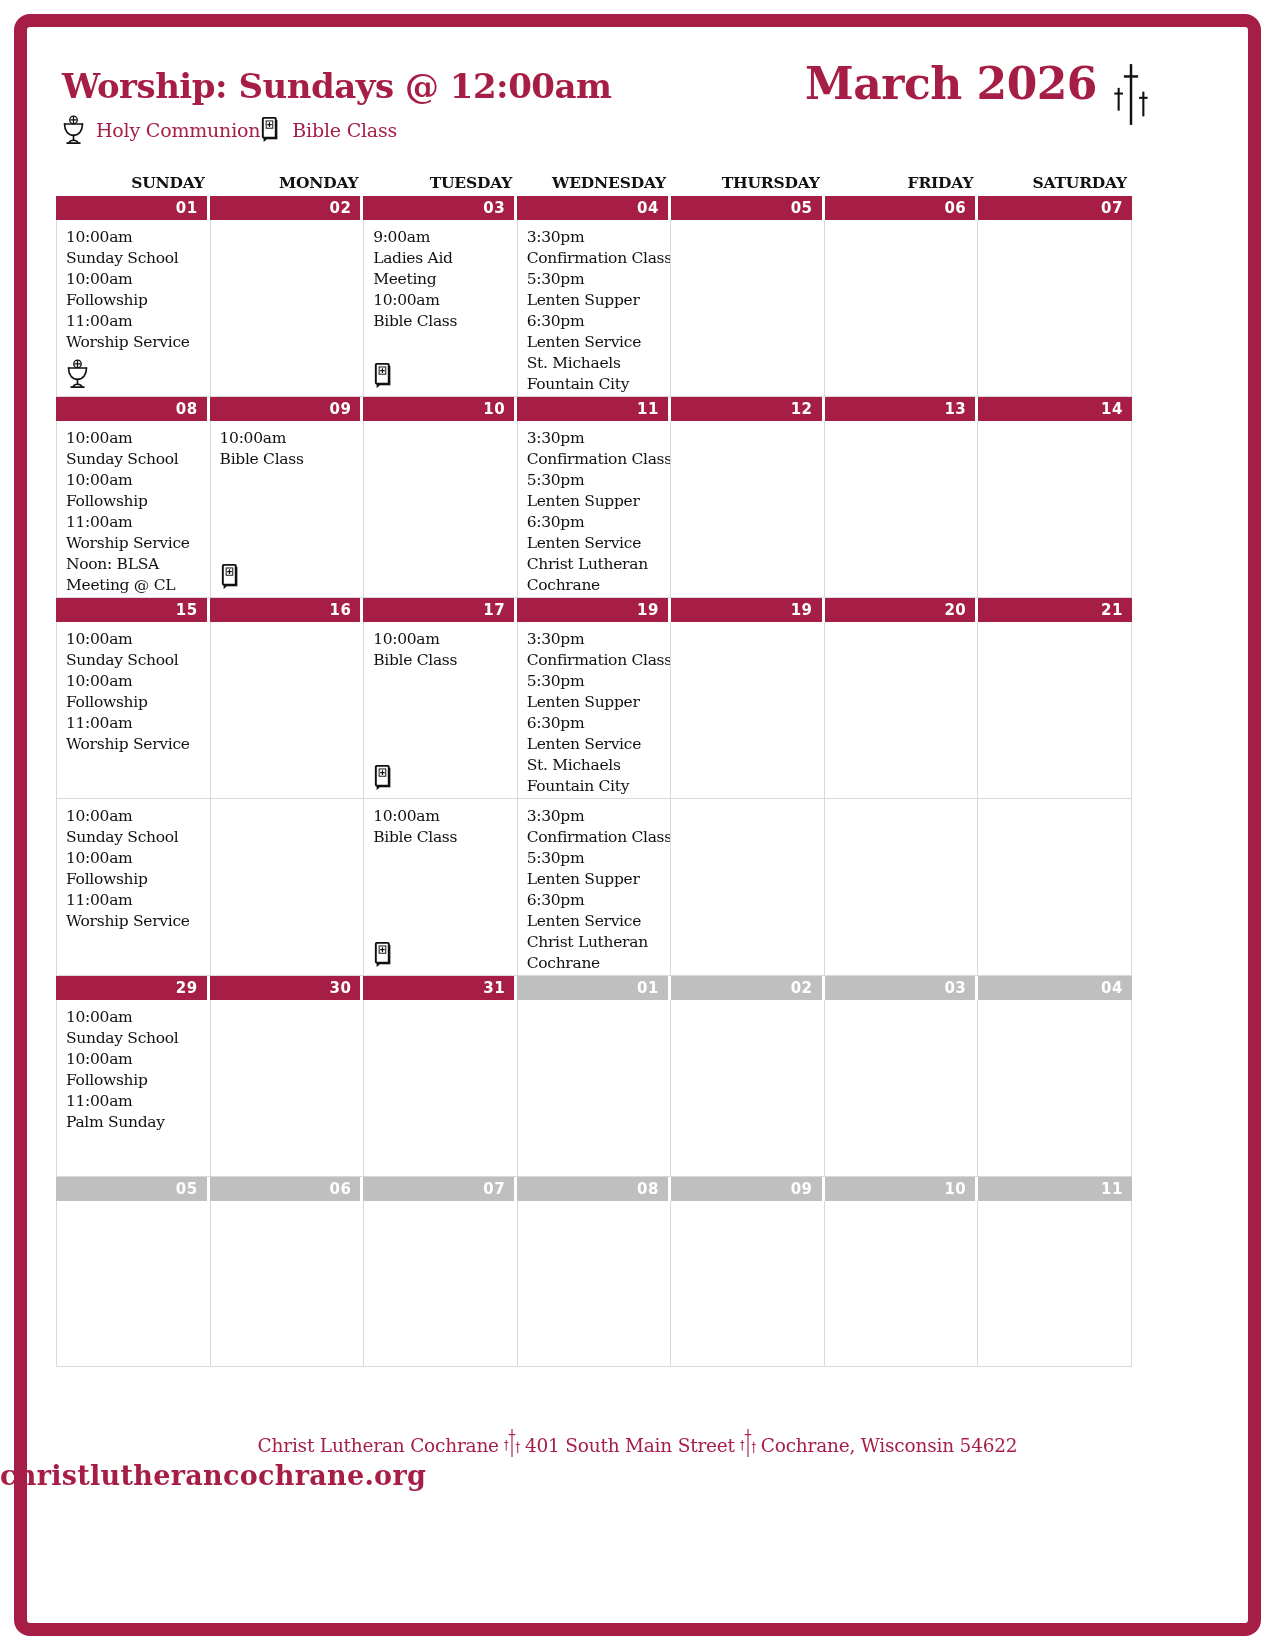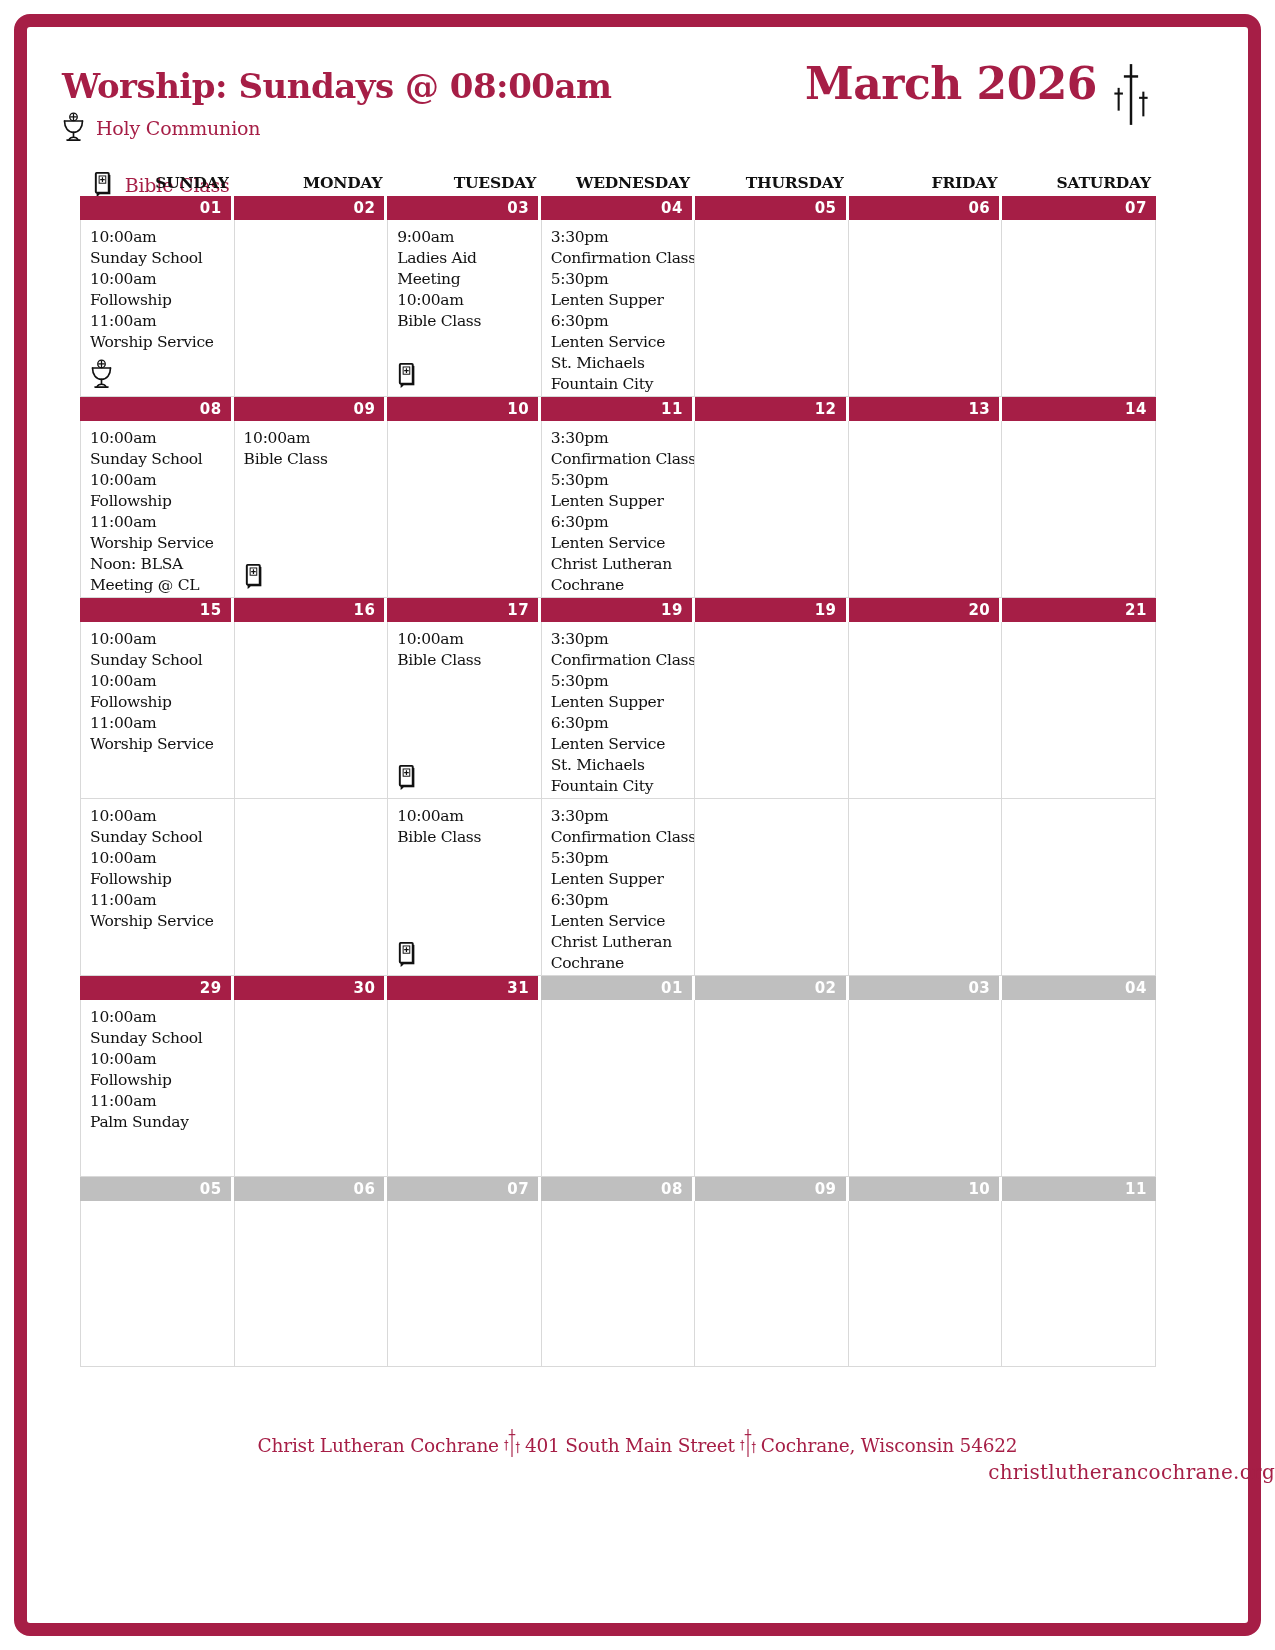--- a/index.html
+++ b/index.html
@@ -11,28 +11,28 @@
   }
   .frame{
     position:absolute;left:14px;top:14px;width:1247px;height:1622px;
     border:13px solid var(--maroon);border-radius:16px;pointer-events:none;
   }
   
   .title{
     position:absolute;left:62px;top:66px;
     font-size:34px;font-weight:bold;color:var(--maroon);letter-spacing:-0.5px;
   }
-  .legend{position:absolute;left:62px;top:112px;display:flex;align-items:center;gap:28px;height:36px;flex-direction:column;}
+  .legend{position:absolute;left:62px;top:112px;display:flex;align-items:center;height:36px;}
   .legend-item{display:flex;align-items:center;gap:11px;color:var(--maroon);font-size:19px;letter-spacing:-0.2px;}
   .legend-item svg{color:#111;}
   .month-block{position:absolute;top:60px;right:125px;display:flex;align-items:flex-start;gap:15px;}
   .month-title{font-size:44px;font-weight:bold;color:var(--maroon);line-height:1.1;letter-spacing:-0.5px;}
   .month-block svg{color:#111;margin-top:2px;}
   
-  .calendar{position:absolute;left:80px;top:170px;width:1076px;}
+  .calendar{position:absolute;left:56px;top:170px;width:1076px;}
   .day-headers{display:grid;grid-template-columns:repeat(7,1fr);height:26px;}
   .day-h{
     text-align:right;padding-right:5px;font-weight:bold;font-size:15.5px;
     line-height:26px;letter-spacing:-0.2px;color:#111;
   }
   .date-bar{display:grid;grid-template-columns:repeat(7,1fr);height:24px;background:#fff;}
   .date-seg{
     background:var(--maroon);color:#fff;text-align:right;padding-right:9px;
     font-family:"DejaVu Sans",sans-serif;font-weight:bold;font-size:15px;line-height:24px;
     letter-spacing:0.5px;
@@ -48,30 +48,30 @@
   .evt-line{font-size:15.5px;line-height:21px;letter-spacing:-0.3px;white-space:nowrap;}
   .cell-icon{position:absolute;left:9px;bottom:6px;color:#111;}
   
   .footer-line{
     position:absolute;top:1428px;left:0;width:100%;
     display:flex;justify-content:center;align-items:center;gap:4px;
     color:var(--maroon);font-size:18.5px;letter-spacing:-0.2px;
   }
   .footer-line svg{color:var(--maroon);}
   .website{
-    position:absolute;top:1460px;left:0;width:100%;text-align:right;
-    color:var(--maroon);font-size:20px;font-weight:normal;letter-spacing:0.3px;
+    position:absolute;top:1460px;left:0;width:100%;text-align:left;
+    color:var(--maroon);font-size:27px;font-weight:bold;letter-spacing:0.3px;
   }
 </style>
 </head>
 <body>
 
 <div class="frame"></div>
 
-<h1 class="title">Worship: Sundays @ 08:00am</h1>
+<h1 class="title">Worship: Sundays @ 12:00am</h1>
 
 <div class="legend" id="legend">
     <div class="legend-item">
       <svg viewBox="0 0 28 38" width="23" height="31" aria-hidden="true">
     <g fill="none" stroke="currentColor" stroke-width="2" stroke-linecap="round">
       <circle cx="14" cy="6" r="4.6" fill="#fff" stroke-width="1.6"></circle>
       <path d="M14 2.4 V9.6 M10.6 6 H17.4" stroke-width="1.6"></path>
       <path d="M3 11 H25"></path>
       <path d="M3 11 C3 19.5 7.5 25 14 25 C20.5 25 25 19.5 25 11"></path>
       <path d="M14 25 V31"></path>

